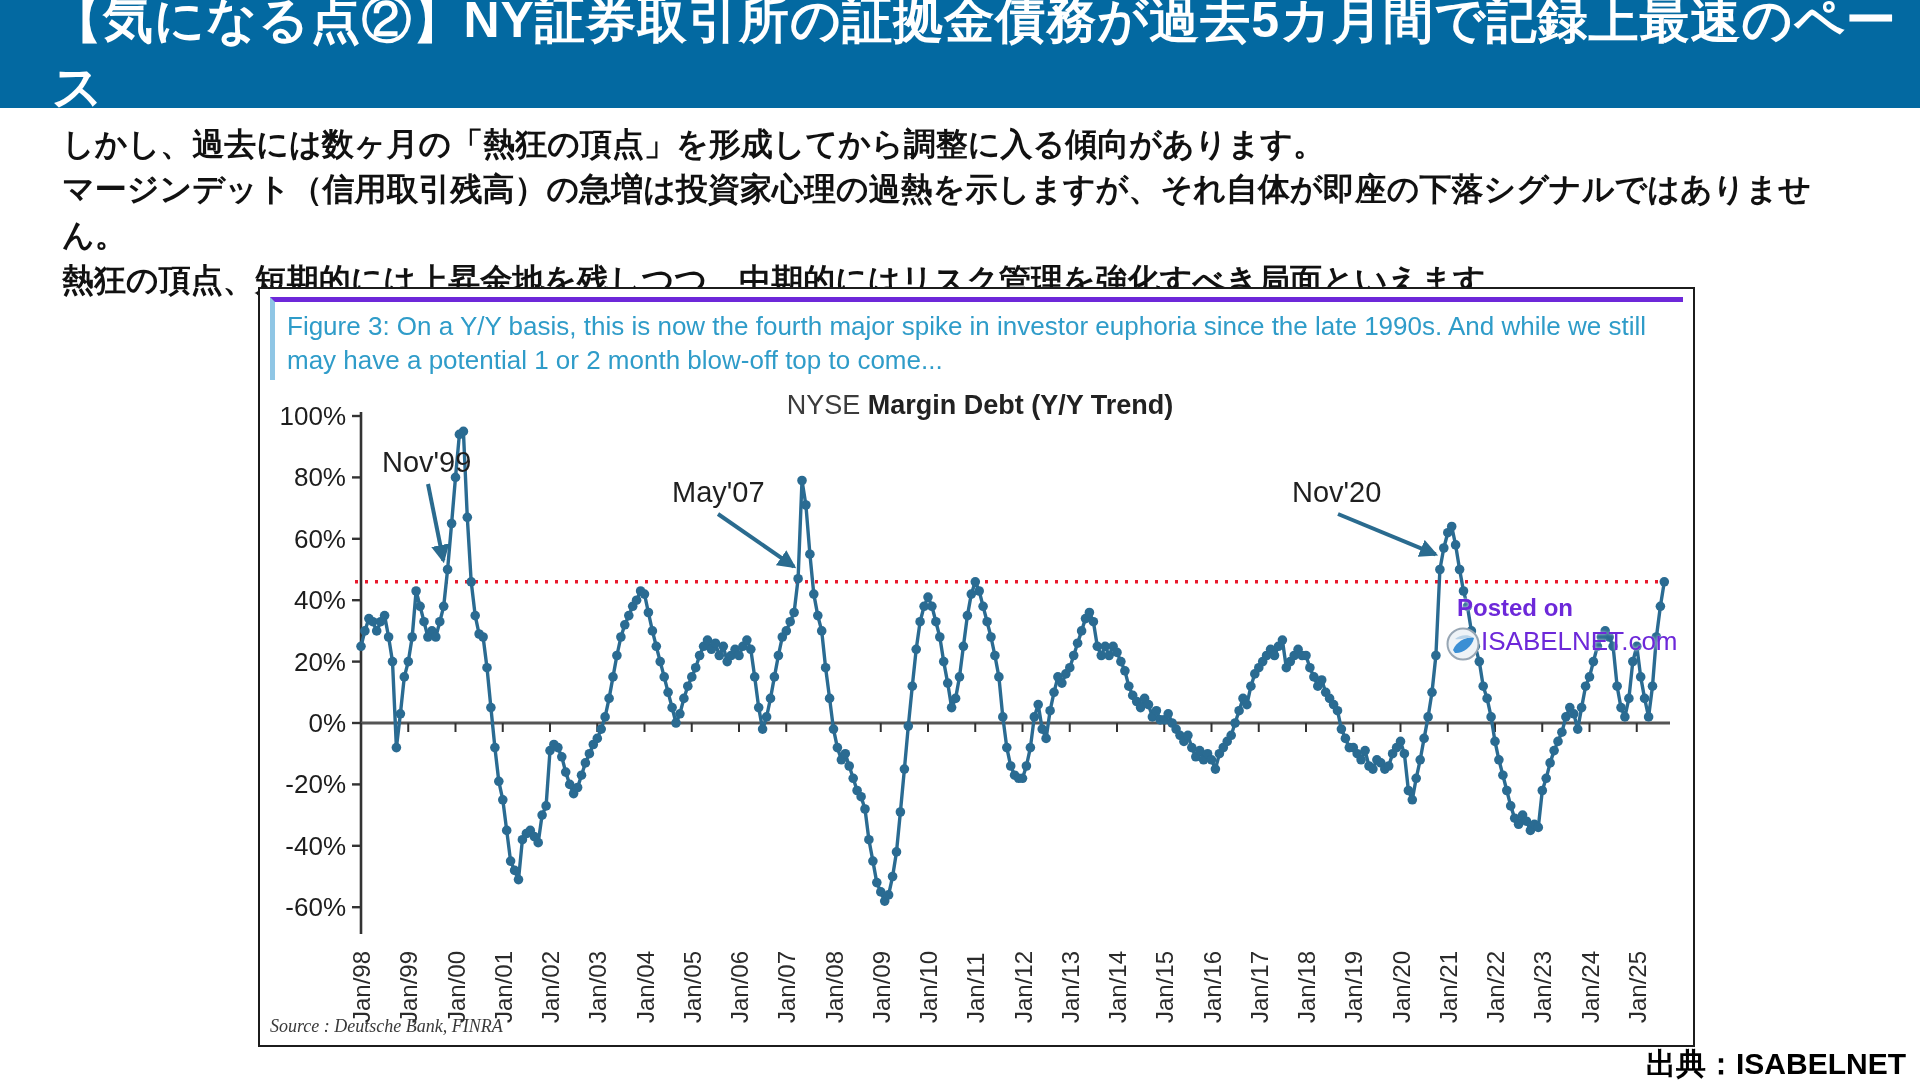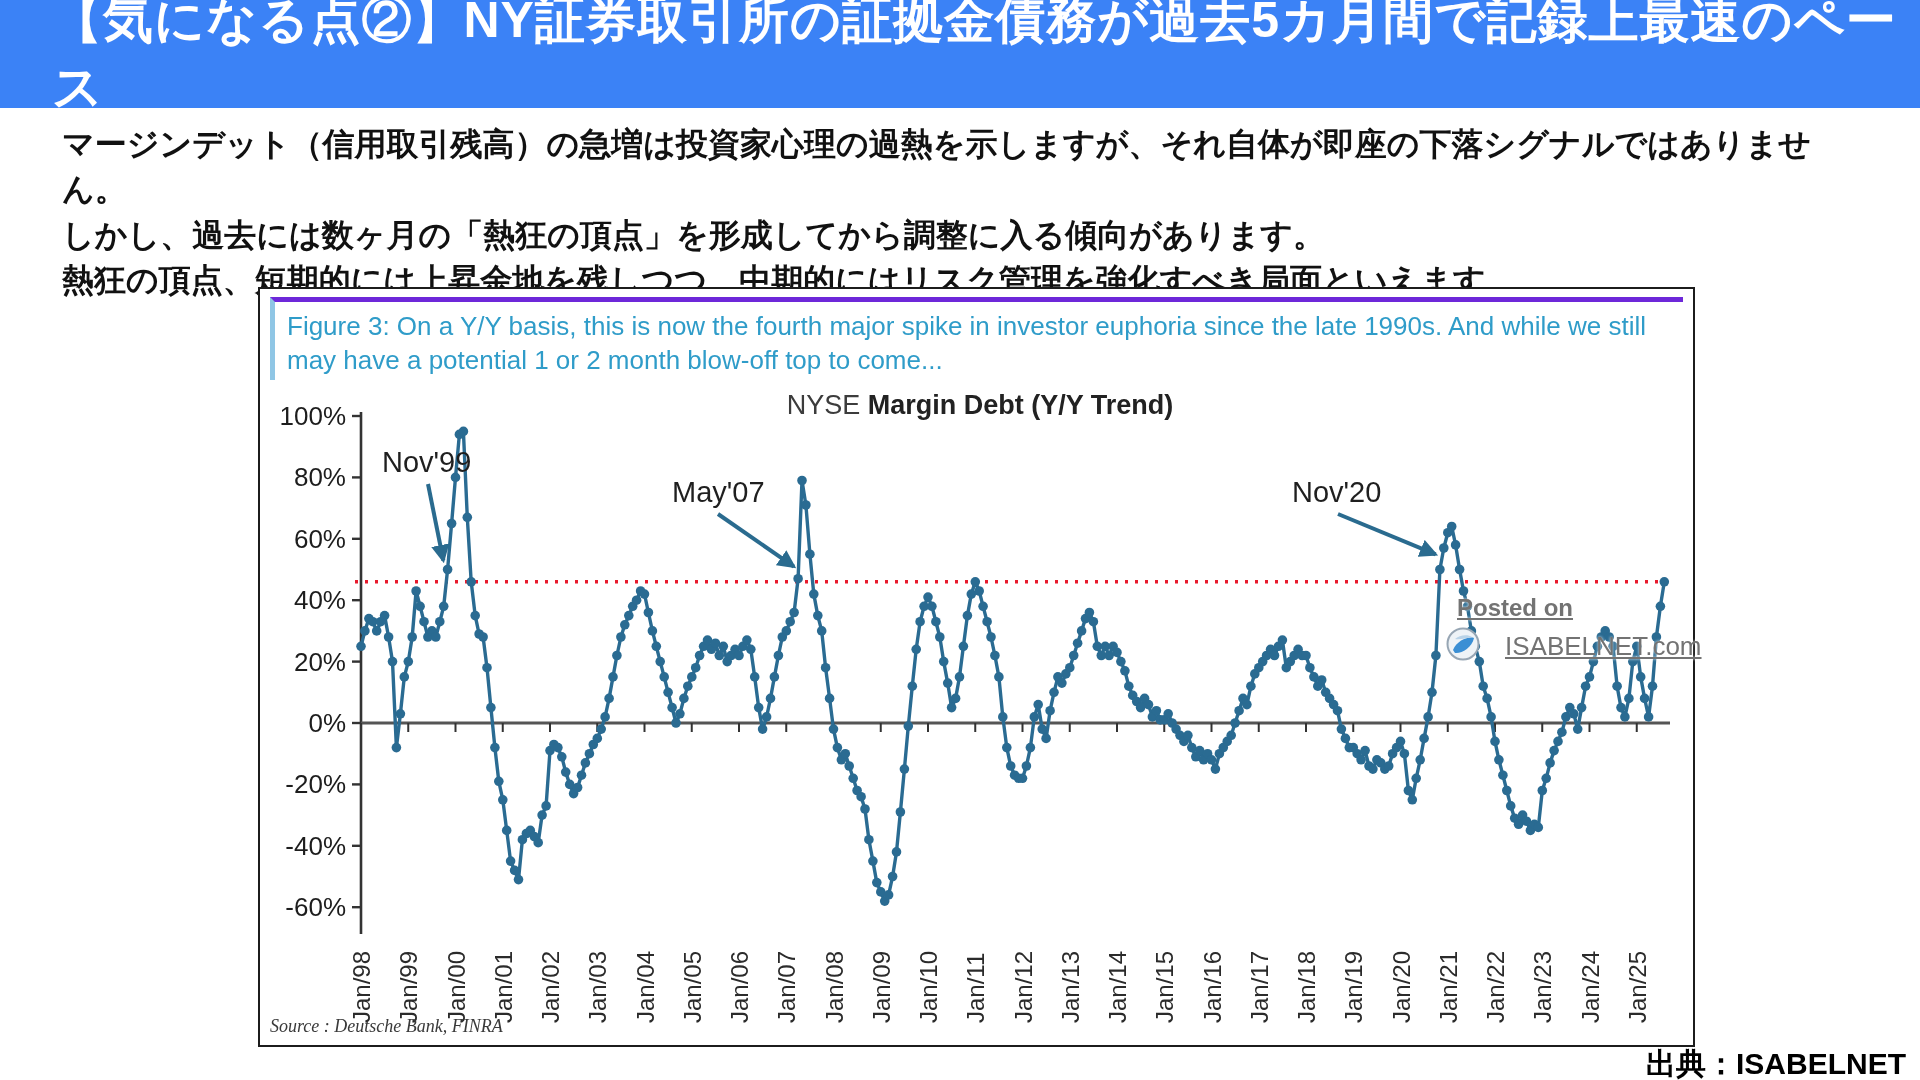--- a/index.html
+++ b/index.html
@@ -1,52 +1,52 @@
 <!DOCTYPE html>
 <html><head>
 <meta charset="utf-8">
 <style>
   html,body{margin:0;padding:0;background:#fff;}
   .page{position:relative;width:1920px;height:1080px;background:#fff;overflow:hidden;
         font-family:"Liberation Sans",sans-serif;}
-  .header-bar{position:absolute;left:0;top:0;width:1920px;height:108px;background:#3b82f6;
+  .header-bar{position:absolute;left:0;top:0;width:1920px;height:108px;background:#0369a1;
         display:flex;align-items:center;}
   .header-bar h1{margin:0 0 0 52px;color:#fff;font-size:50px;font-weight:bold;letter-spacing:1px;}
   .body-text{position:absolute;left:62px;top:122px;width:1800px;color:#111;
         font-size:32px;line-height:1.42;font-weight:600;}
   .body-text p{margin:0;}
   .figure-panel{position:absolute;left:258px;top:287px;width:1437px;height:760px;
         background:#fff;border:2px solid #1c1c1c;box-sizing:border-box;margin:0;}
   .fig-caption{margin:8px 10px 0 10px;border-top:5px solid #6d28d9;border-left:5px solid #8fc6e5;
         padding:7px 6px 2px 12px;color:#2f9cc9;font-size:26px;line-height:1.32;}
   .chart-wrap{position:relative;width:1432px;height:660px;margin-top:2px;}
-  .watermark{position:absolute;left:1185px;top:212px;color:#737373;
-        text-shadow:0 0 3px rgba(255,255,255,.9);text-decoration:underline;}
+  .watermark{position:absolute;left:1185px;top:212px;color:#6d28d9;
+        text-shadow:0 0 3px rgba(255,255,255,.9);}
   .wm-line1{font-size:24px;font-weight:bold;margin-left:12px;}
-  .wm-line2{display:flex;align-items:flex-end;gap:24px;font-size:26px;margin-top:4px;}
+  .wm-line2{display:flex;align-items:flex-start;gap:0;font-size:26px;margin-top:4px;}
   .attribution{position:absolute;right:14px;top:1044px;font-size:30px;color:#000;font-weight:600;}
   .ylab{font:26px "Liberation Sans",sans-serif;fill:#1d1d1d;}
   .xlab{font:24px "Liberation Sans",sans-serif;fill:#2b2b2b;}
   .ctitle{font:27px "Liberation Sans",sans-serif;fill:#3c3c3c;}
   .ctitle .bold{font-weight:bold;fill:#222;}
   .ann{font:29px "Liberation Sans",sans-serif;fill:#1f1f1f;}
   .src{font:italic 18px "Liberation Serif",serif;fill:#3a3a3a;}
 </style>
 </head>
 <body>
 
 <div class="page">
 
   <header class="header-bar">
     <h1>【気になる点②】NY証券取引所の証拠金債務が過去5カ月間で記録上最速のペース</h1>
   </header>
 
   <div class="body-text">
+    <p>しかし、過去には数ヶ月の「熱狂の頂点」を形成してから調整に入る傾向があります。</p>
     <p>マージンデット（信用取引残高）の急増は投資家心理の過熱を示しますが、それ自体が即座の下落シグナルではありません。</p>
-    <p>しかし、過去には数ヶ月の「熱狂の頂点」を形成してから調整に入る傾向があります。</p>
     <p>熱狂の頂点、短期的には上昇余地を残しつつ、中期的にはリスク管理を強化すべき局面といえます。</p>
   </div>
 
   <figure class="figure-panel">
     <div class="fig-caption">
       <span>Figure 3: On a Y/Y basis, this is now the fourth major spike in investor euphoria since the late 1990s. And while we still</span><br>
       <span>may have a potential 1 or 2 month blow-off top to come...</span>
     </div>
     <div class="chart-wrap">
       <svg id="chart" width="1432" height="660">

